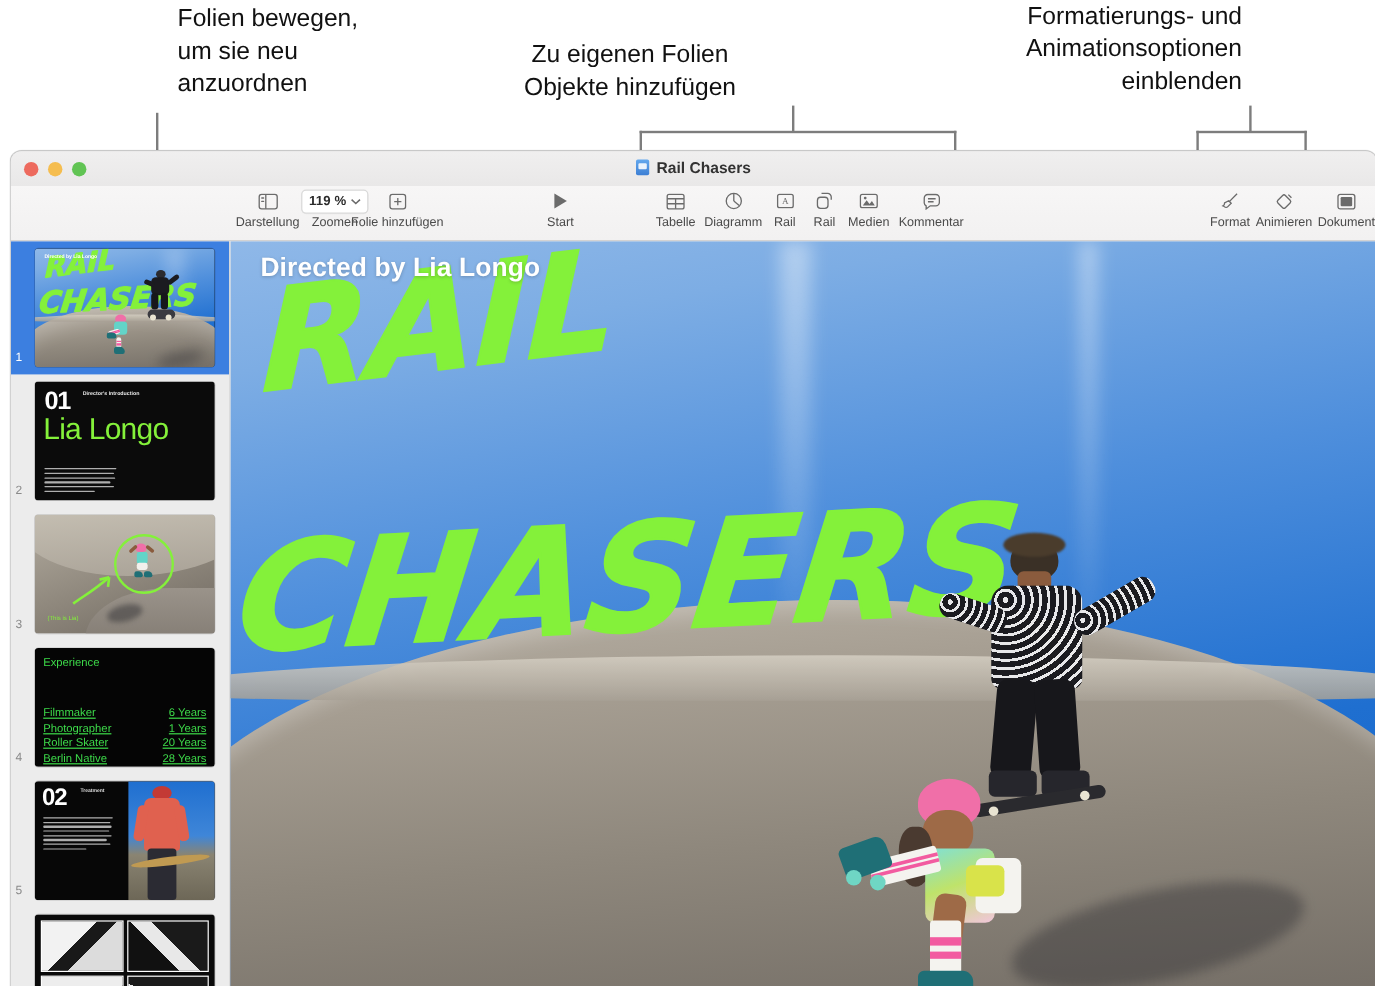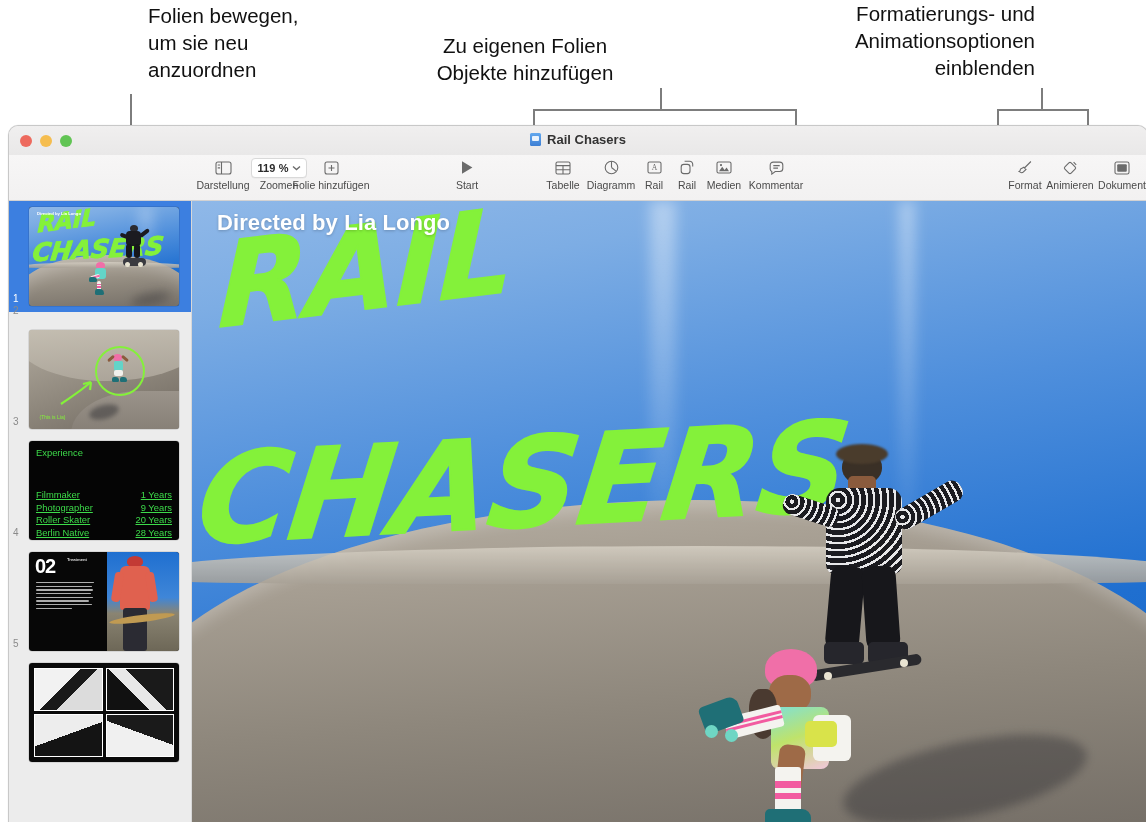--- a/index.html
+++ b/index.html
@@ -398,20 +398,35 @@
               <div class="skate-teal" style="position:absolute;left:0px;top:15px;width:8px;height:5px;"></div>
               <div class="sock" style="position:absolute;left:8px;top:19px;width:4px;height:10px;"></div>
               <div class="skate-teal" style="position:absolute;left:6px;top:27px;width:9px;height:6px;"></div>
             </div>
           </div>
         </div>
       </div>
 
       <div class="slide-row">
         <span class="slide-num">2</span>
+        <div class="thumb">
+          <div class="thumb-in" style="background:#0b0b0b">
+            <div style="position:absolute;left:8px;top:6px;color:#fff;font-size:21px;font-weight:bold;line-height:1;letter-spacing:-1px">01</div>
+            <div style="position:absolute;left:40px;top:7px;color:#e9e9e9;font-size:4.4px;font-weight:bold">Director's Introduction</div>
+            <div style="position:absolute;left:7px;top:28px;color:#84f13a;font-size:25px;line-height:1;letter-spacing:-.6px">Lia Longo</div>
+            <div style="position:absolute;left:8px;top:72px;width:60px">
+              <div class="t-line" style="position:relative;width:100%;margin-bottom:2.6px"></div>
+              <div class="t-line" style="position:relative;width:96%;margin-bottom:2.6px"></div>
+              <div class="t-line" style="position:relative;width:99%;margin-bottom:2.6px"></div>
+              <div class="t-line" style="position:relative;width:92%;margin-bottom:2.6px"></div>
+              <div class="t-line" style="position:relative;width:97%;margin-bottom:2.6px"></div>
+              <div class="t-line" style="position:relative;width:70%"></div>
+            </div>
+          </div>
+        </div>
       </div>
 
       <div class="slide-row">
         <span class="slide-num">3</span>
         <div class="thumb">
           <div class="thumb-in" style="background:linear-gradient(160deg,#b2ab9f,#8d867b 55%,#6e675f)">
             <div style="position:absolute;left:-10%;top:-22%;width:130%;height:74%;background:linear-gradient(175deg,#cdc7ba,#a8a196);border-radius:0 0 58% 52%/0 0 70% 66%;"></div>
             <div style="position:absolute;right:-6%;bottom:-20%;width:78%;height:58%;background:linear-gradient(#9a938a,#7d766e);border-radius:60% 0 0 0/74% 0 0 0;"></div>
             <div style="position:absolute;left:44%;top:16%;width:46px;height:46px;border:2.4px solid #84f13a;border-radius:50%;"></div>
             <div class="sk" style="left:52%;top:24%;width:22px;height:30px;">
@@ -434,25 +449,25 @@
       </div>
 
       <div class="slide-row">
         <span class="slide-num">4</span>
         <div class="thumb">
           <div class="thumb-in" style="background:#050505">
             <div style="position:absolute;left:7px;top:6px;color:#3ddb4a;font-size:9.4px;text-align:center;">Experience</div>
             <div style="position:absolute;left:7px;right:7px;top:48px;color:#3ddb4a;font-size:9.4px;line-height:12.7px;text-decoration:underline;">
               <div style="display:flex;justify-content:space-between">
                 <span>Filmmaker</span>
-                <span>1 Years</span>
+                <span>6 Years</span>
               </div>
               <div style="display:flex;justify-content:space-between">
                 <span>Photographer</span>
-                <span>9 Years</span>
+                <span>1 Years</span>
               </div>
               <div style="display:flex;justify-content:space-between">
                 <span>Roller Skater</span>
                 <span>20 Years</span>
               </div>
               <div style="display:flex;justify-content:space-between">
                 <span>Berlin Native</span>
                 <span>28 Years</span>
               </div>
             </div>

